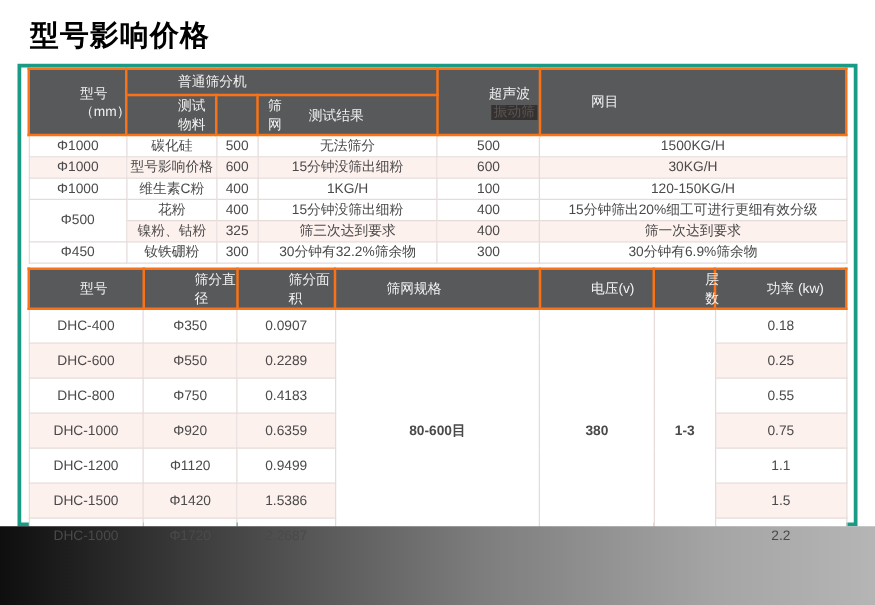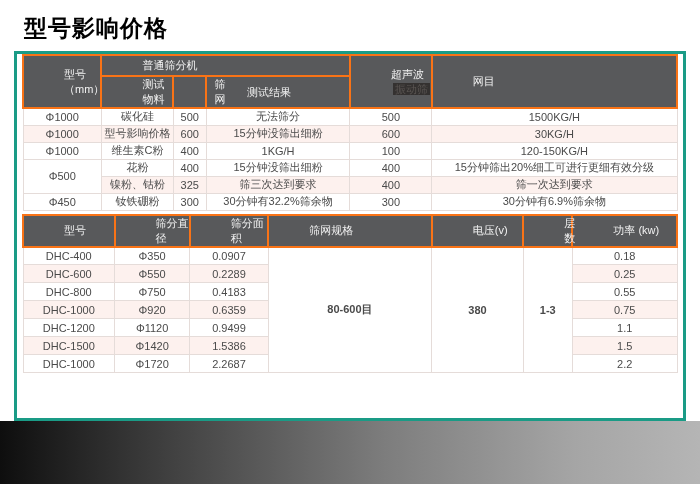--- a/index.html
+++ b/index.html
@@ -81,21 +81,21 @@
   td {
     border: 1px solid #e5dcd9;
     height: 17px;
     text-align: center;
     background: #ffffff;
     overflow: hidden;
     white-space: nowrap;
   }
   .t1 { margin-bottom: 3px; }
   .t1 tr.alt td { background: #fdf1ee; }
-  .t2 td { height: 18px; }
+  .t2 td { height: 28px; }
   .t2 tr.alt td { background: #fdf1ee; }
   .t2 td.mergecell { background: #ffffff; font-weight: bold; }
   .mask {
     background: #343130;
     color: #5a5552;
     padding: 0 2px;
     margin-left: 2px;
   }
   
   .footer {

